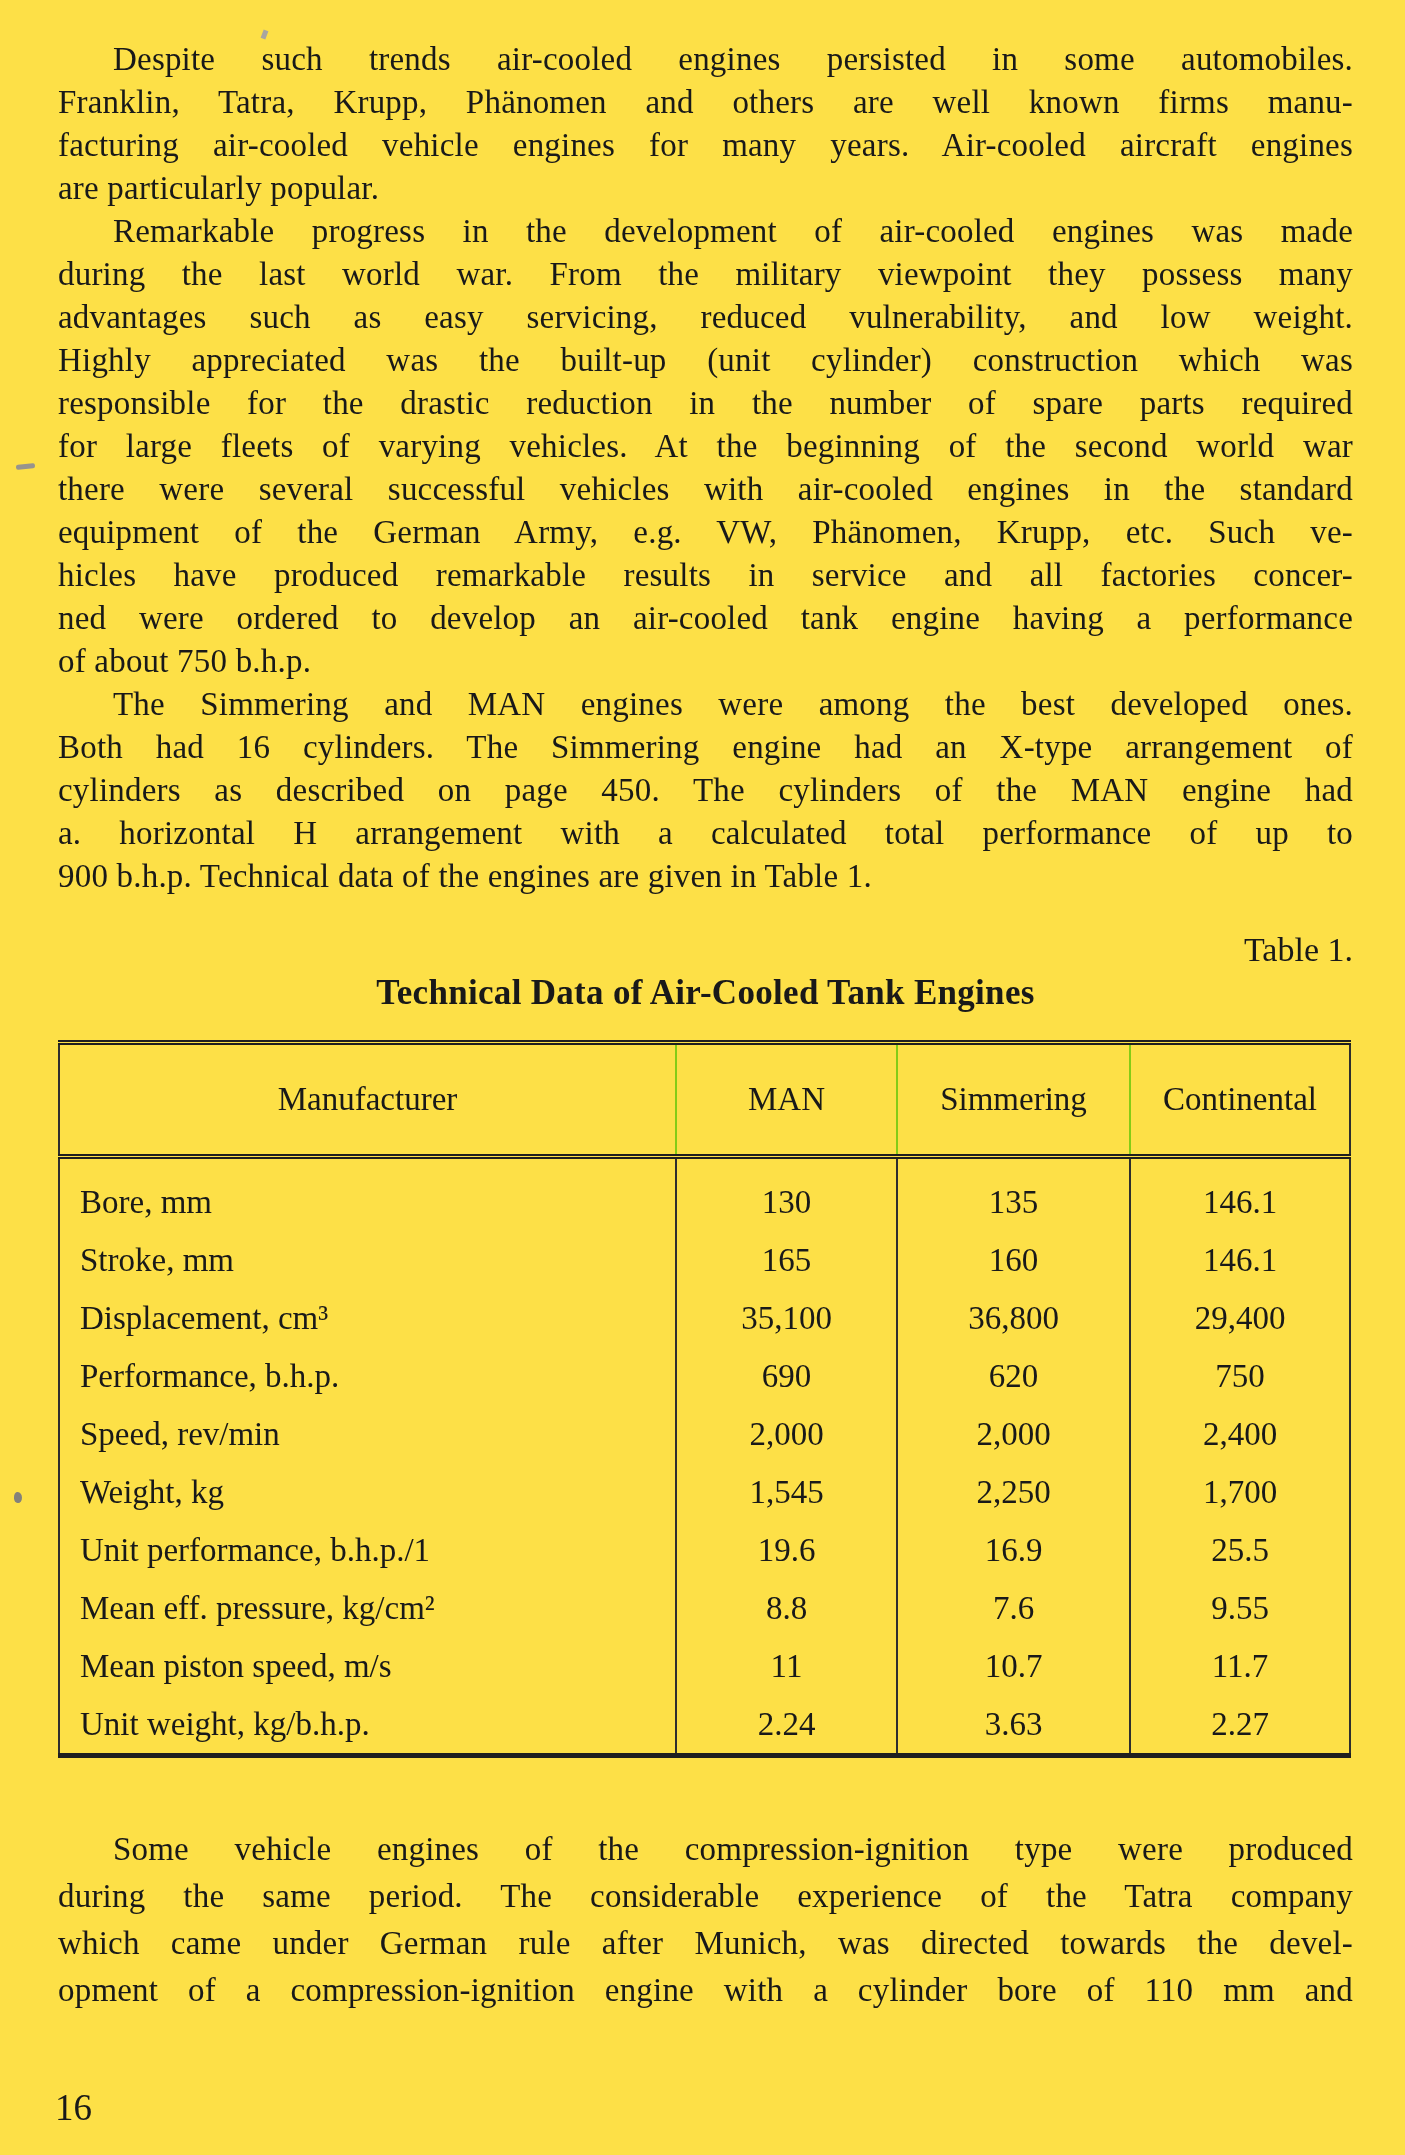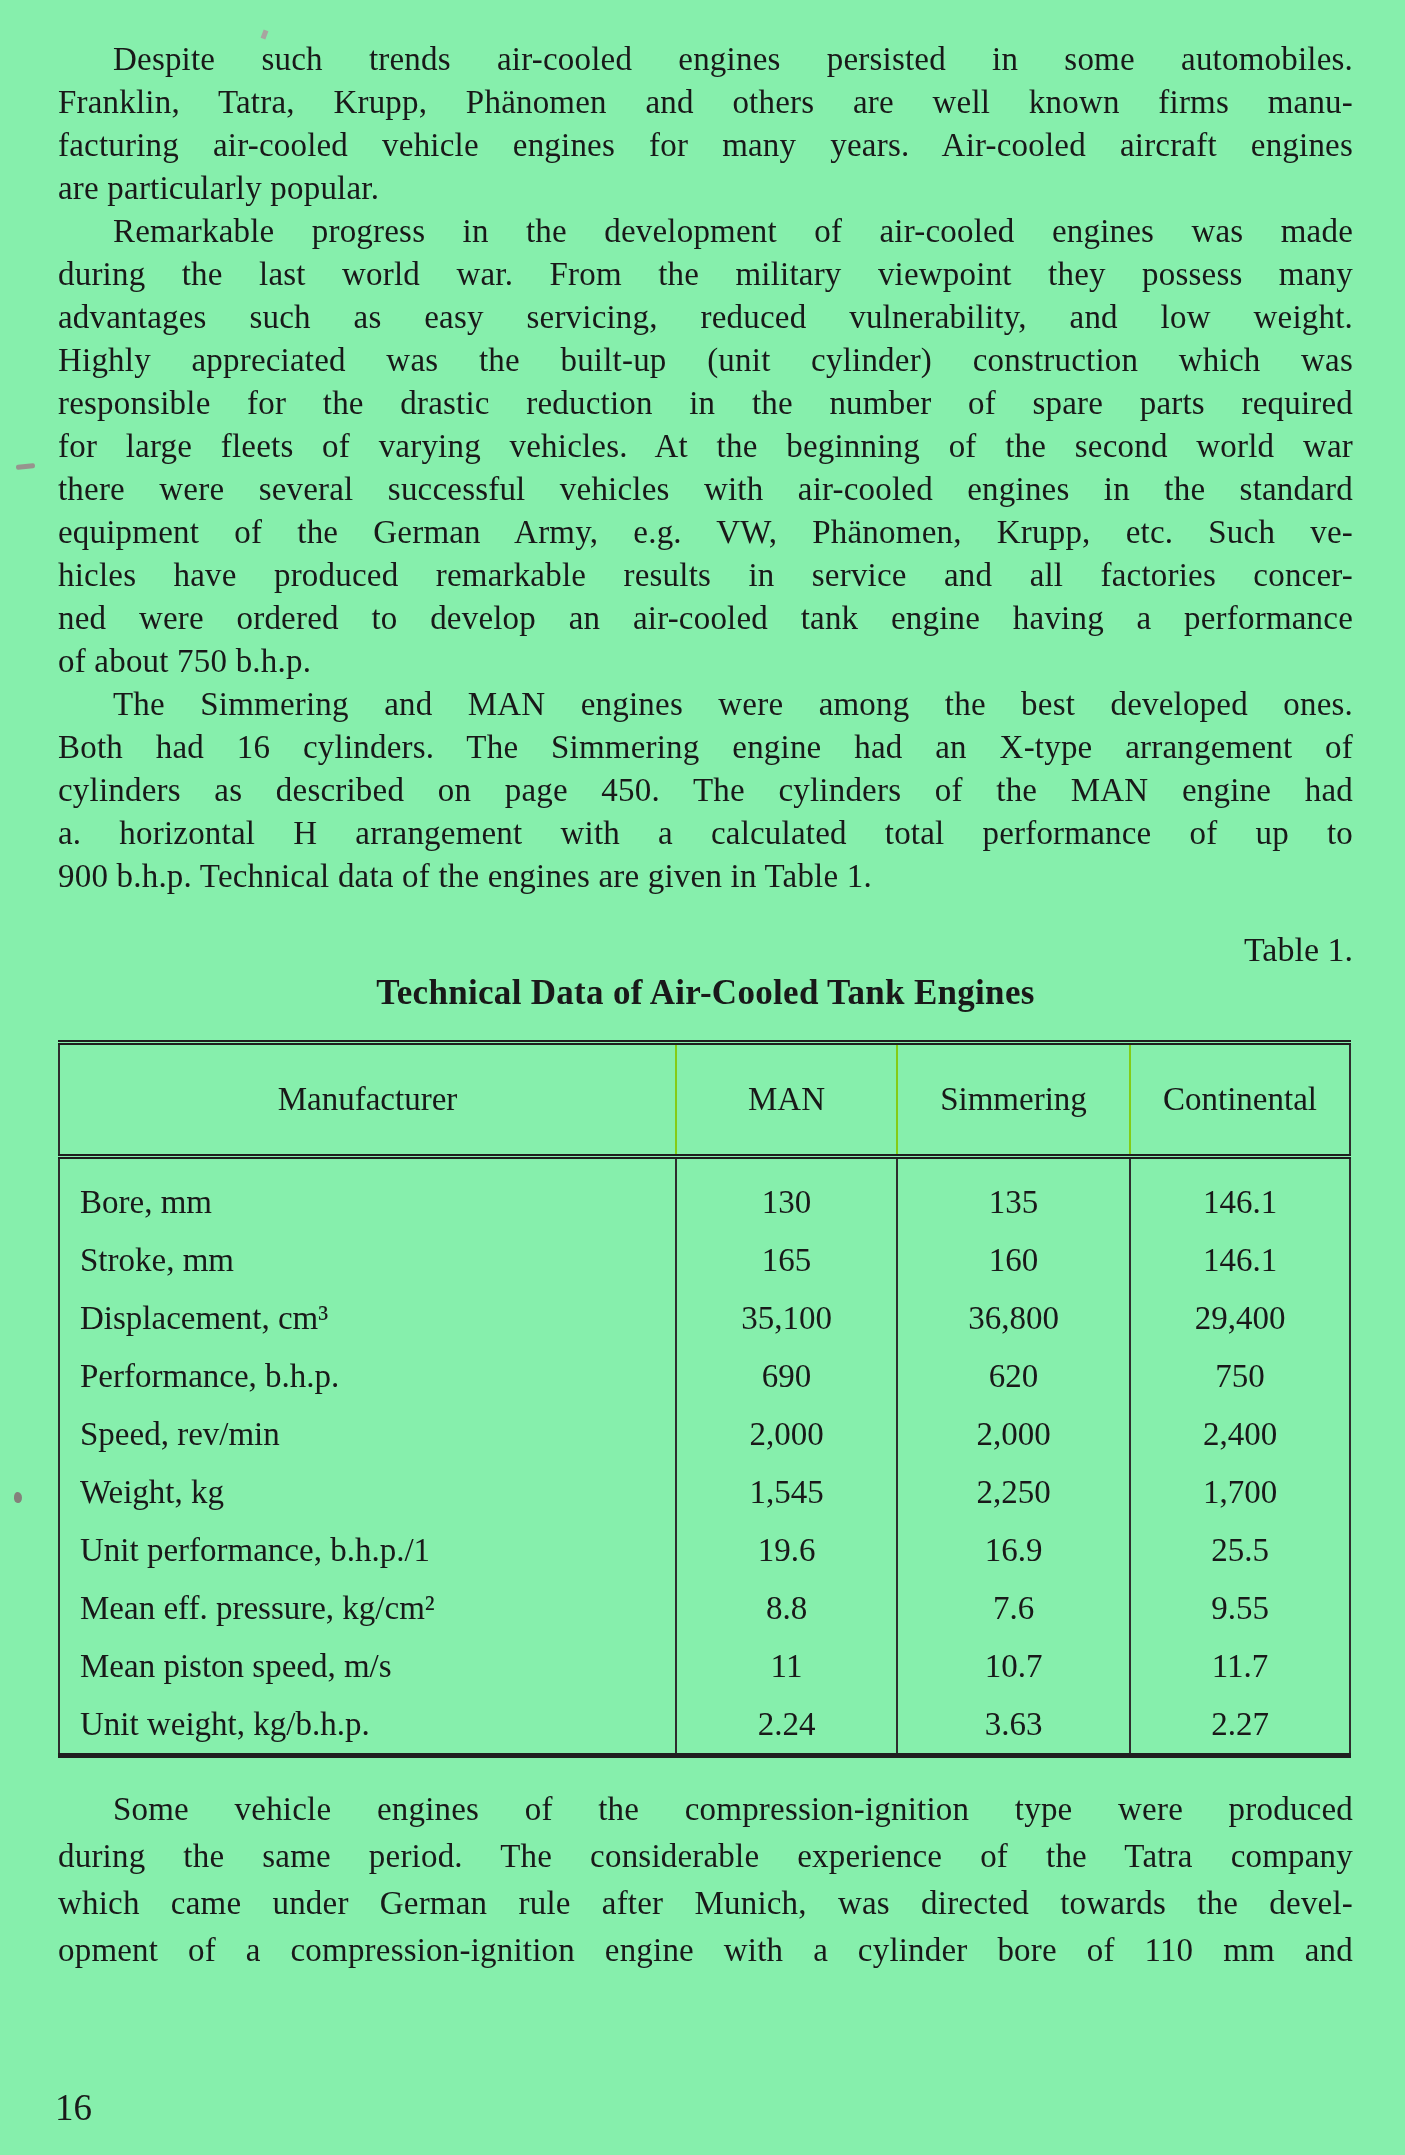--- a/index.html
+++ b/index.html
@@ -1,19 +1,19 @@
 <!DOCTYPE html>
 <html><head>
 <meta charset="utf-8">
 <style>
   html,body { margin:0; padding:0; background:#e9e7e2; }
   .page {
     position:relative;
     width:1405px; height:2155px;
-    background:#86efac;
+    background:#fde047;
     font-family:"Liberation Serif", serif;
     color:#191919;
     overflow:hidden;
     box-sizing:border-box;
   }
   .content {
     position:absolute; inset:0;
     padding:38px 52px 0 58px;
     box-sizing:border-box;
   }
@@ -60,21 +60,21 @@
     font-size:33px;
     vertical-align:middle;
     border-left:2px solid #2e2e2e;
     padding:0;
   }
   table.data tbody td:first-child { border-left:none; padding-left:20px; }
   table.data tbody td.val { text-align:center; }
   table.data tbody tr:first-child td { padding-top:14px; }
 
   .closing .line { line-height:47px; }
-  .closing { margin-top:28px; }
+  .closing { margin-top:68px; }
 
   .page-number {
     position:absolute; left:55px; top:2086px;
     font-size:37px;
   }
 
   .artifact-dash {
     position:absolute; left:16px; top:464px;
     width:19px; height:5px; background:#97948e;
     transform:rotate(-6deg); border-radius:2px;

